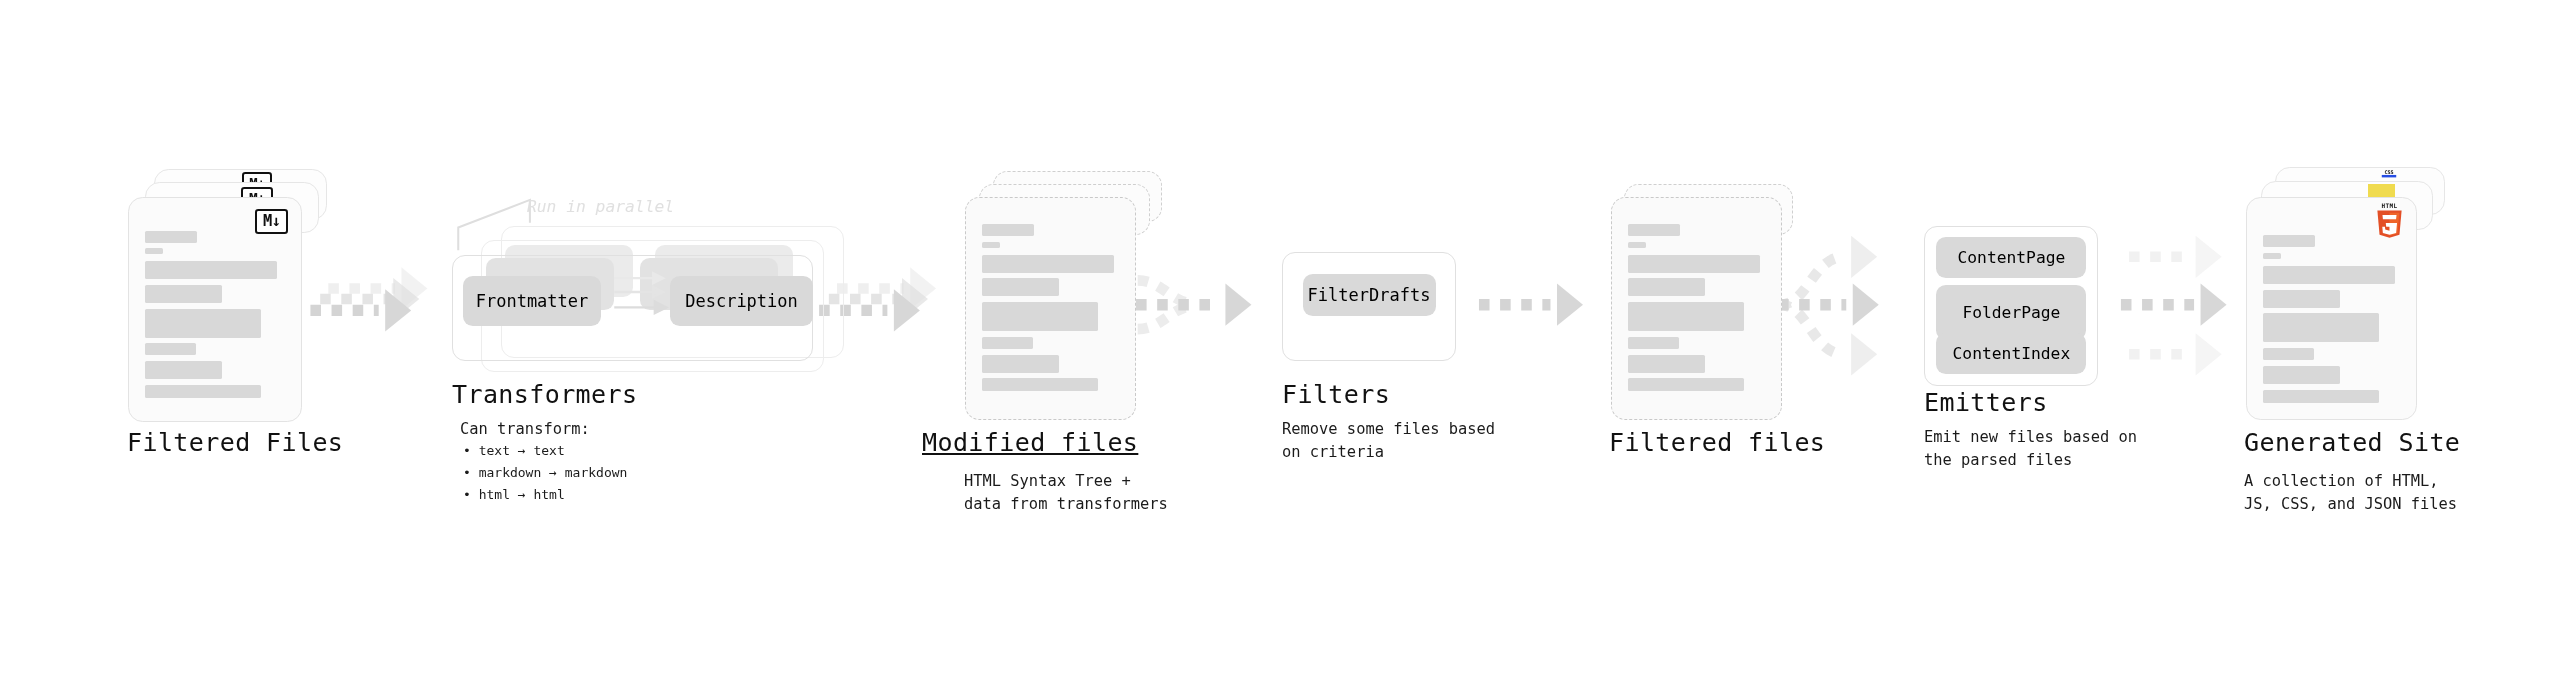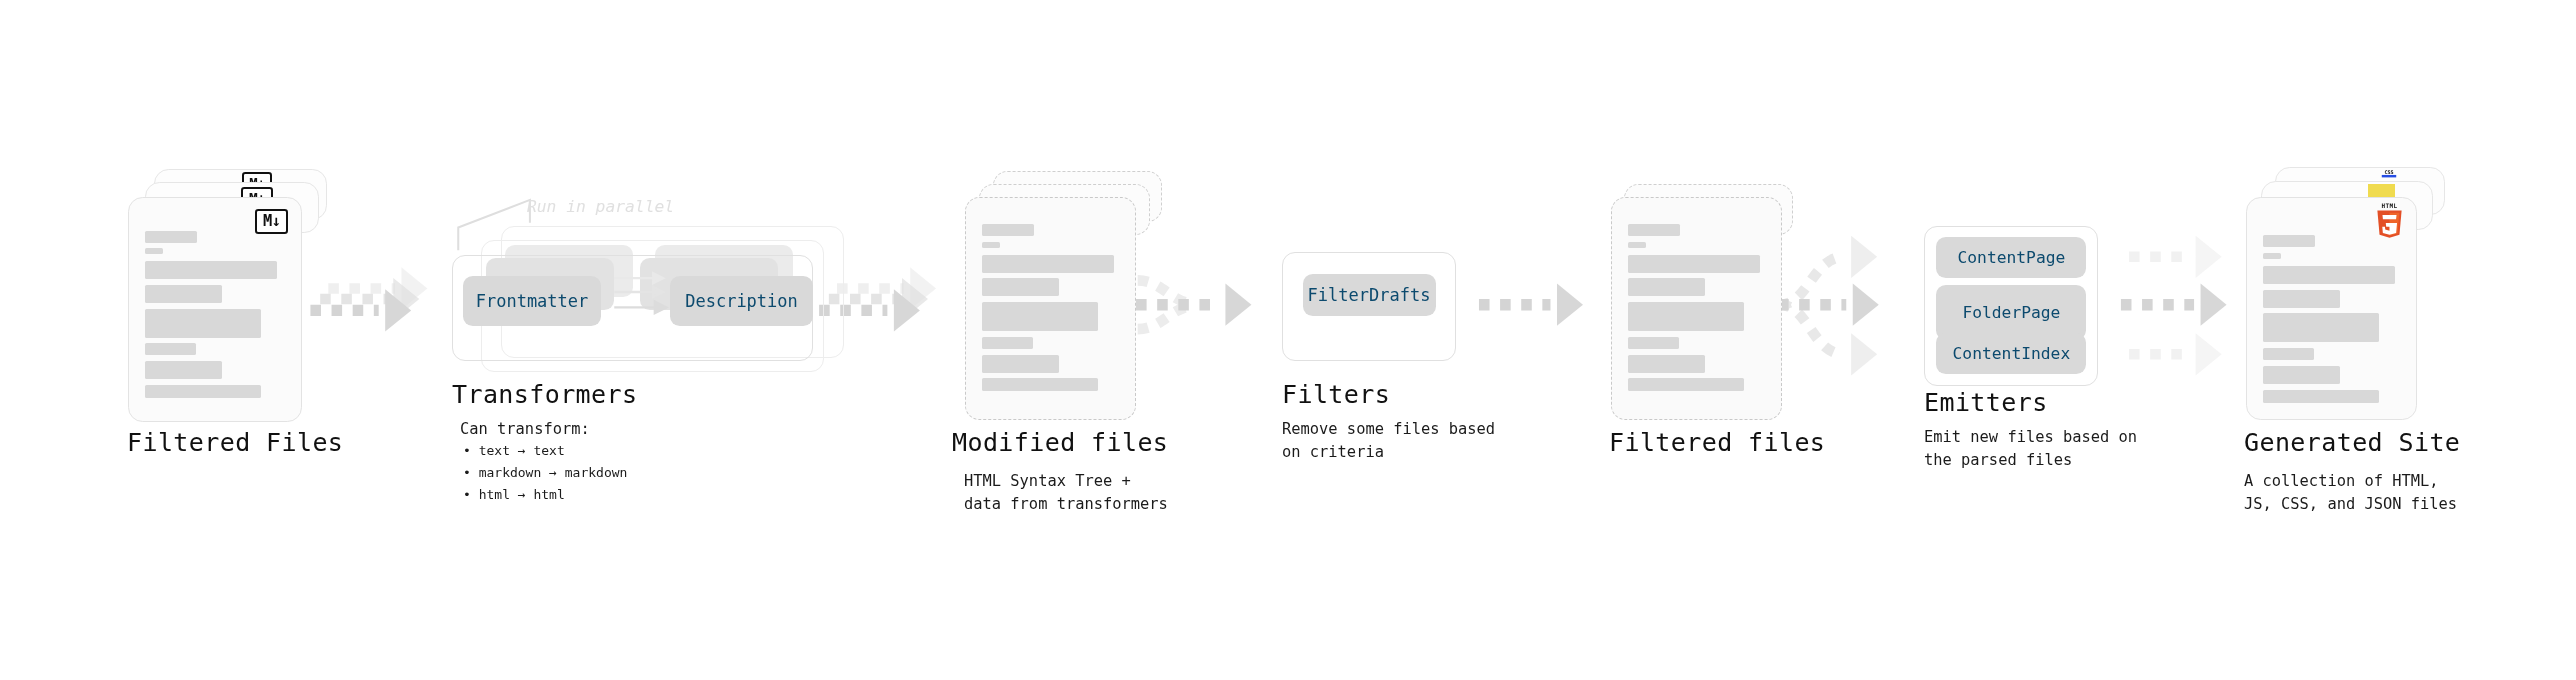--- a/index.html
+++ b/index.html
@@ -26,21 +26,21 @@
             font-weight:bold;font-size:15.4px;line-height:1;color:#111;letter-spacing:-0.8px;}
   .html5{position:absolute;width:32.5px;height:39px;}
   .css3{position:absolute;width:18px;height:21px;}
   .jsbadge{position:absolute;width:28px;height:28px;background:#f0db4f;}
 
   
   .procbox{position:absolute;border:1.6px solid #e0e0e0;border-radius:13px;background:#ffffff;}
   .procbox.ghostlayer{background:transparent;border-color:#ededed;}
   .chip{position:absolute;background:#d9d9d9;border-radius:9.8px;
         display:flex;align-items:center;justify-content:center;
-        color:#0c4a6e;font-size:17px;white-space:nowrap;}
+        color:#000000;font-size:17px;white-space:nowrap;}
   .chip.faded{background:#ebebeb;color:transparent;}
   .chip.faded2{background:#e2e2e2;color:transparent;}
 
   
   .title{position:absolute;font-size:25px;color:#111;white-space:nowrap;letter-spacing:0.4px;}
   .sub{position:absolute;font-size:15.4px;color:#1b1b1b;line-height:1.5;white-space:pre;}
   .ghost-label{position:absolute;font-size:16.3px;color:#e0e0e0;white-space:nowrap;}
   .bullets{position:absolute;font-size:13px;color:#1b1b1b;line-height:1.52;white-space:pre;}
 
   
@@ -197,21 +197,21 @@
       <div class="bar" style="left:16.3px;top:26px;width:52px;height:12.2px;"></div>
       <div class="bar" style="left:16.3px;top:44px;width:18px;height:5.7px;"></div>
       <div class="bar" style="left:16.3px;top:57px;width:132px;height:18px;"></div>
       <div class="bar" style="left:16.3px;top:80px;width:77px;height:18px;"></div>
       <div class="bar" style="left:16.3px;top:104px;width:116px;height:29px;"></div>
       <div class="bar" style="left:16.3px;top:139px;width:51px;height:12.2px;"></div>
       <div class="bar" style="left:16.3px;top:157px;width:77px;height:18px;"></div>
       <div class="bar" style="left:16.3px;top:180px;width:116px;height:13px;"></div>
     </div>
 
-    <div class="title" style="left:952px;top:428px;">Modified files</div>
+    <div class="title" style="left:922px;top:428px;text-decoration:underline;">Modified files</div>
     <div class="sub" style="left:964px;top:470px;">HTML Syntax Tree +
 data from transformers</div>
   </div>
 
   <div class="node">
     <div class="procbox" style="left:1282px;top:252px;width:172px;height:107px;">
       <div class="chip" style="left:19.5px;top:21px;width:133px;height:42px;">FilterDrafts</div>
     </div>
     <div class="title" style="left:1282px;top:380px;">Filters</div>
     <div class="sub" style="left:1282px;top:418px;">Remove some files based

